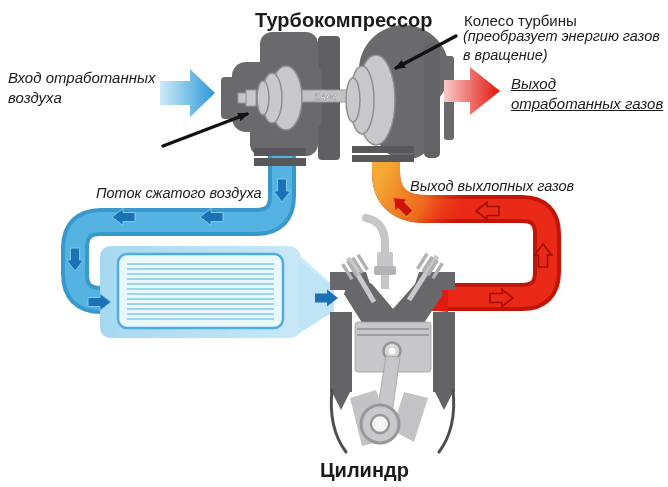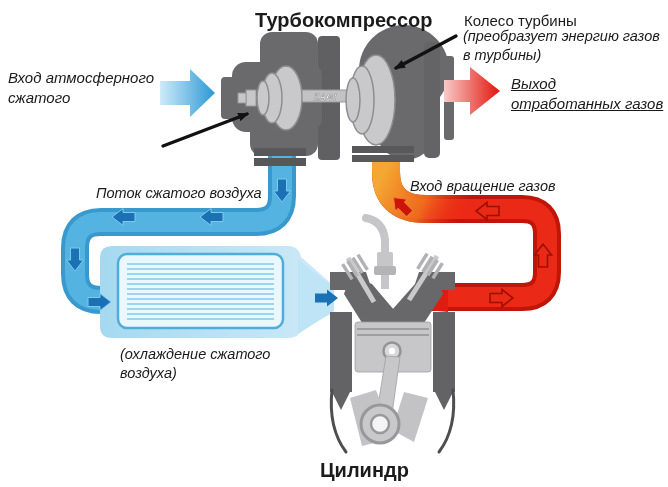--- a/index.html
+++ b/index.html
@@ -171,28 +171,27 @@
     <g stroke="#111" stroke-width="3.4" stroke-linecap="round">
       <line x1="163" y1="146" x2="247" y2="114" marker-end="url(#ah)"></line>
       <line x1="456" y1="36" x2="396" y2="68" marker-end="url(#ah)"></line>
     </g>
   </svg>
 
   <div class="lbl bold t15b" style="left:255px;top:7px;width:170px;text-align:center;">Турбокомпрессор</div>
 
   <div class="lbl t15" style="left:464px;top:11px;">Колесо турбины</div>
 
-  <div class="lbl it t14" style="left:463px;top:27px;width:200px;">(преобразует энергию газов в турбины)</div>
+  <div class="lbl it t14" style="left:463px;top:27px;width:200px;">(преобразует энергию газов в вращение)</div>
 
-  <div class="lbl it t15" style="left:8px;top:68px;width:150px;">Вход атмосферного сжатого</div>
+  <div class="lbl it t15" style="left:8px;top:68px;width:150px;">Вход отработанных воздуха</div>
 
   <div class="lbl it t15" style="left:511px;top:74px;width:158px;text-decoration:underline;">Выход отработанных газов</div>
 
 
   <div class="lbl it t14" style="left:96px;top:184px;font-style:italic;">Поток сжатого воздуха</div>
 
-  <div class="lbl it t14" style="left:410px;top:177px;">Вход вращение газов</div>
+  <div class="lbl it t14" style="left:410px;top:177px;">Выход выхлопных газов</div>
 
 
-  <div class="lbl it t14" style="left:120px;top:345px;width:158px;">(охлаждение сжатого воздуха)</div>
 
   <div class="lbl bold t15b" style="left:320px;top:457px;width:150px;">Цилиндр двигателя</div>
 </div>
 
 </body></html>

